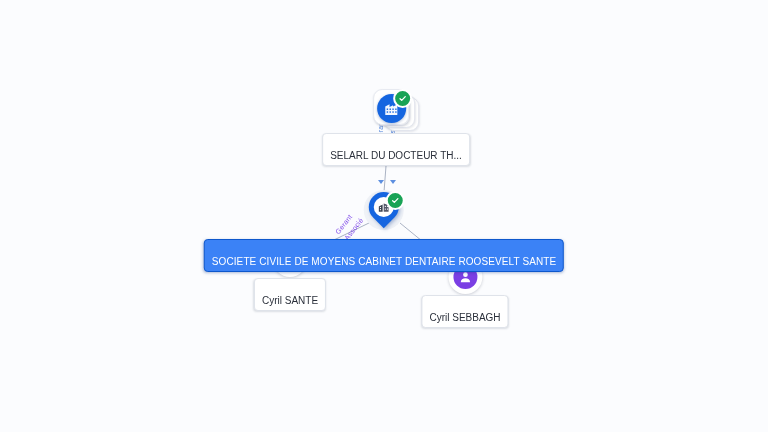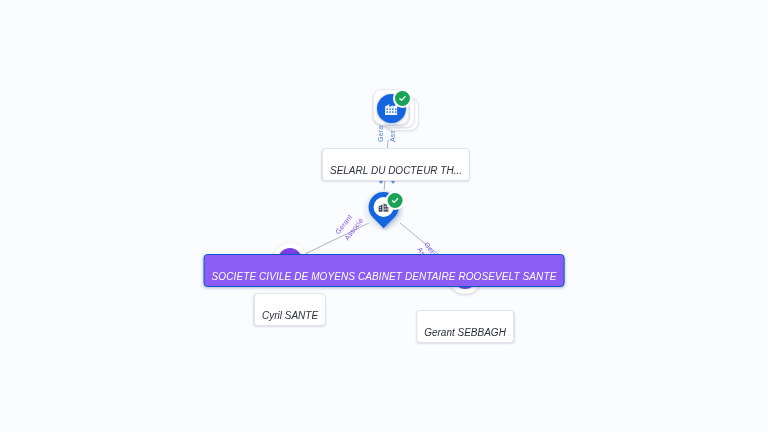--- a/index.html
+++ b/index.html
@@ -141,34 +141,33 @@
     height: 24px;
     border-radius: 50%;
     background: #7b3fe4;
     display: flex;
     align-items: center;
     justify-content: center;
   }
 
   
   .node-label {
-    margin-top: 16px;
+    margin-top: 1px;
     background: #ffffff;
     border: 1px solid #dfe3ea;
     border-radius: 4px;
     padding: 16px 7px 3px 7px;
     font-size: 10px;
     line-height: 12px;
     color: #2a2f3a;
     white-space: nowrap;
     box-shadow: 0 1px 2px rgba(30,40,70,.10);
-    font-style: italic;
   }
   .node-label.selected {
-    background: #8b5cf6;
+    background: #3b82f6;
     border: 1px solid #0d57cc;
     color: #ffffff;
     font-size: 10px;
     letter-spacing: .1px;
     box-shadow: 0 1px 3px rgba(20,60,140,.35);
   }
   .node-label.plain-shadow {
     box-shadow: 0 1px 2px rgba(30,40,70,.14);
   }
 
@@ -324,16 +323,16 @@
 
   <div class="node" style="left:465px; top:260px;">
     <div class="person-avatar">
       <div class="av-circle">
         <svg width="14" height="14" viewBox="0 0 24 24" aria-hidden="true">
           <circle cx="12" cy="8" r="4" fill="#ffffff"></circle>
           <path d="M4 21c0-4.4 3.6-7 8-7s8 2.6 8 7H4z" fill="#ffffff"></path>
         </svg>
       </div>
     </div>
-    <div class="node-label plain-shadow">Gerant SEBBAGH</div>
+    <div class="node-label plain-shadow">Cyril SEBBAGH</div>
   </div>
 
 </div>
 
 </body></html>

